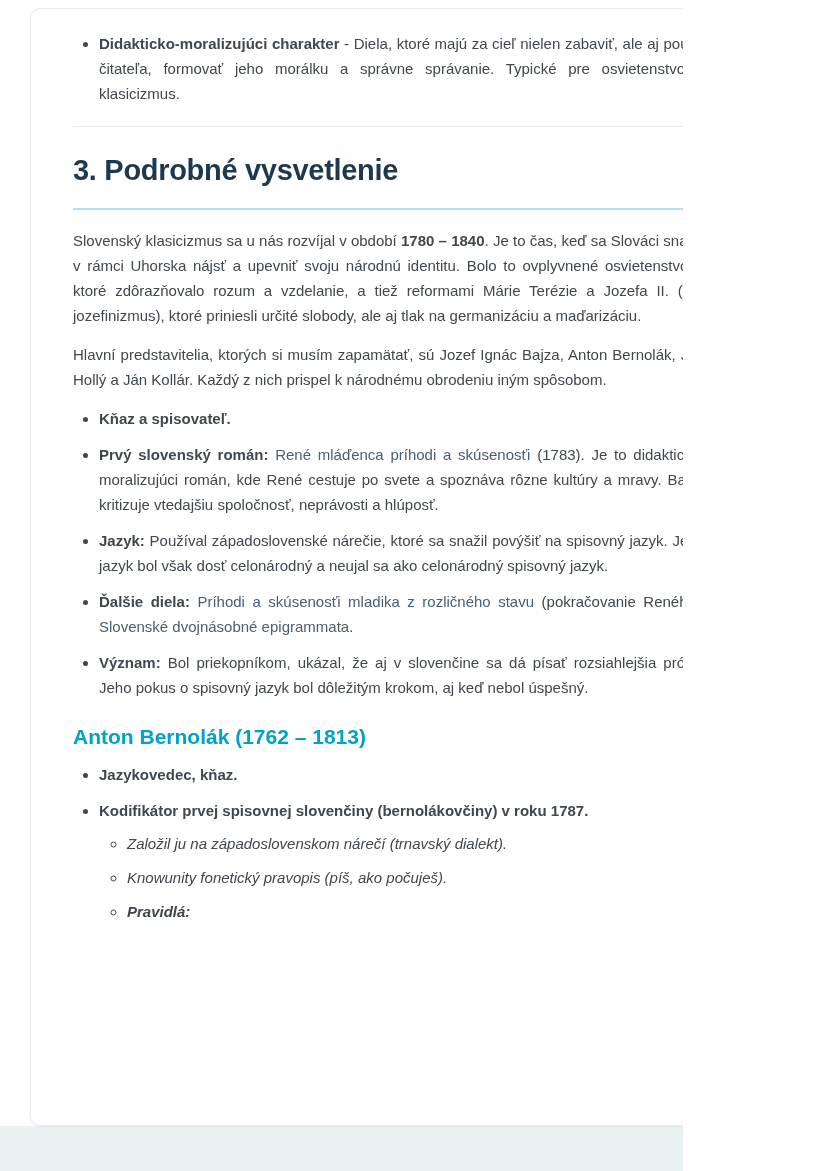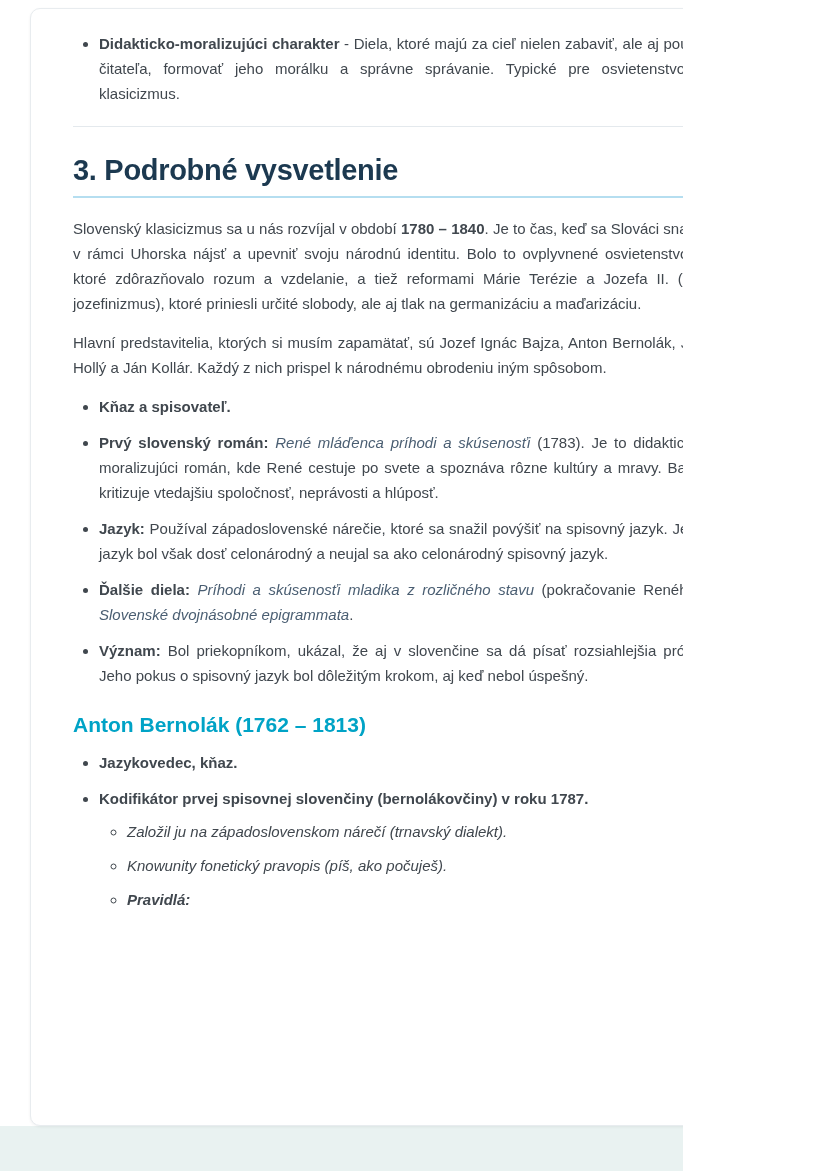--- a/index.html
+++ b/index.html
@@ -79,40 +79,40 @@
     border-top:1px solid var(--divider);
     margin:20px 0 0 0;
   }
   .section-title{
     margin-top:26px;
     font-size:29px;
     line-height:35px;
     letter-spacing:-0.3px;
     font-weight:700;
     color:var(--heading);
-    padding-bottom:8px;
+    padding-bottom:20px;
     border-bottom:2px solid var(--underline);
     margin-bottom:18px;
   }
   .body-para{
     font-size:15px;
     line-height:25px;
     text-align:justify;
     margin-bottom:14px;
   }
   .subsection-title{
     margin-top:24px;
     margin-bottom:12px;
     font-size:21px;
     line-height:26px;
     font-weight:700;
     color:var(--subheading);
   }
   .t-bold{font-weight:700;}
-  .t-italic{font-style:italic;color:var(--italic);}
+  .t-italic{color:var(--italic);}
   .copyright{
     position:absolute;left:687px;top:1099px;
     font-size:16px;
     color:var(--muted);
     z-index:5;
     white-space:nowrap;
   }
 </style>
 </head>
 <body>

